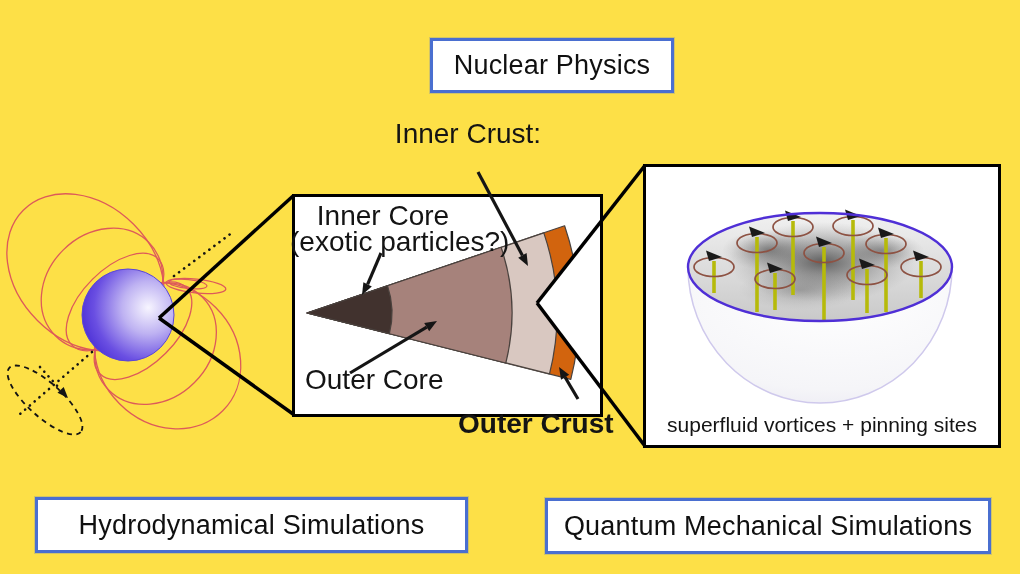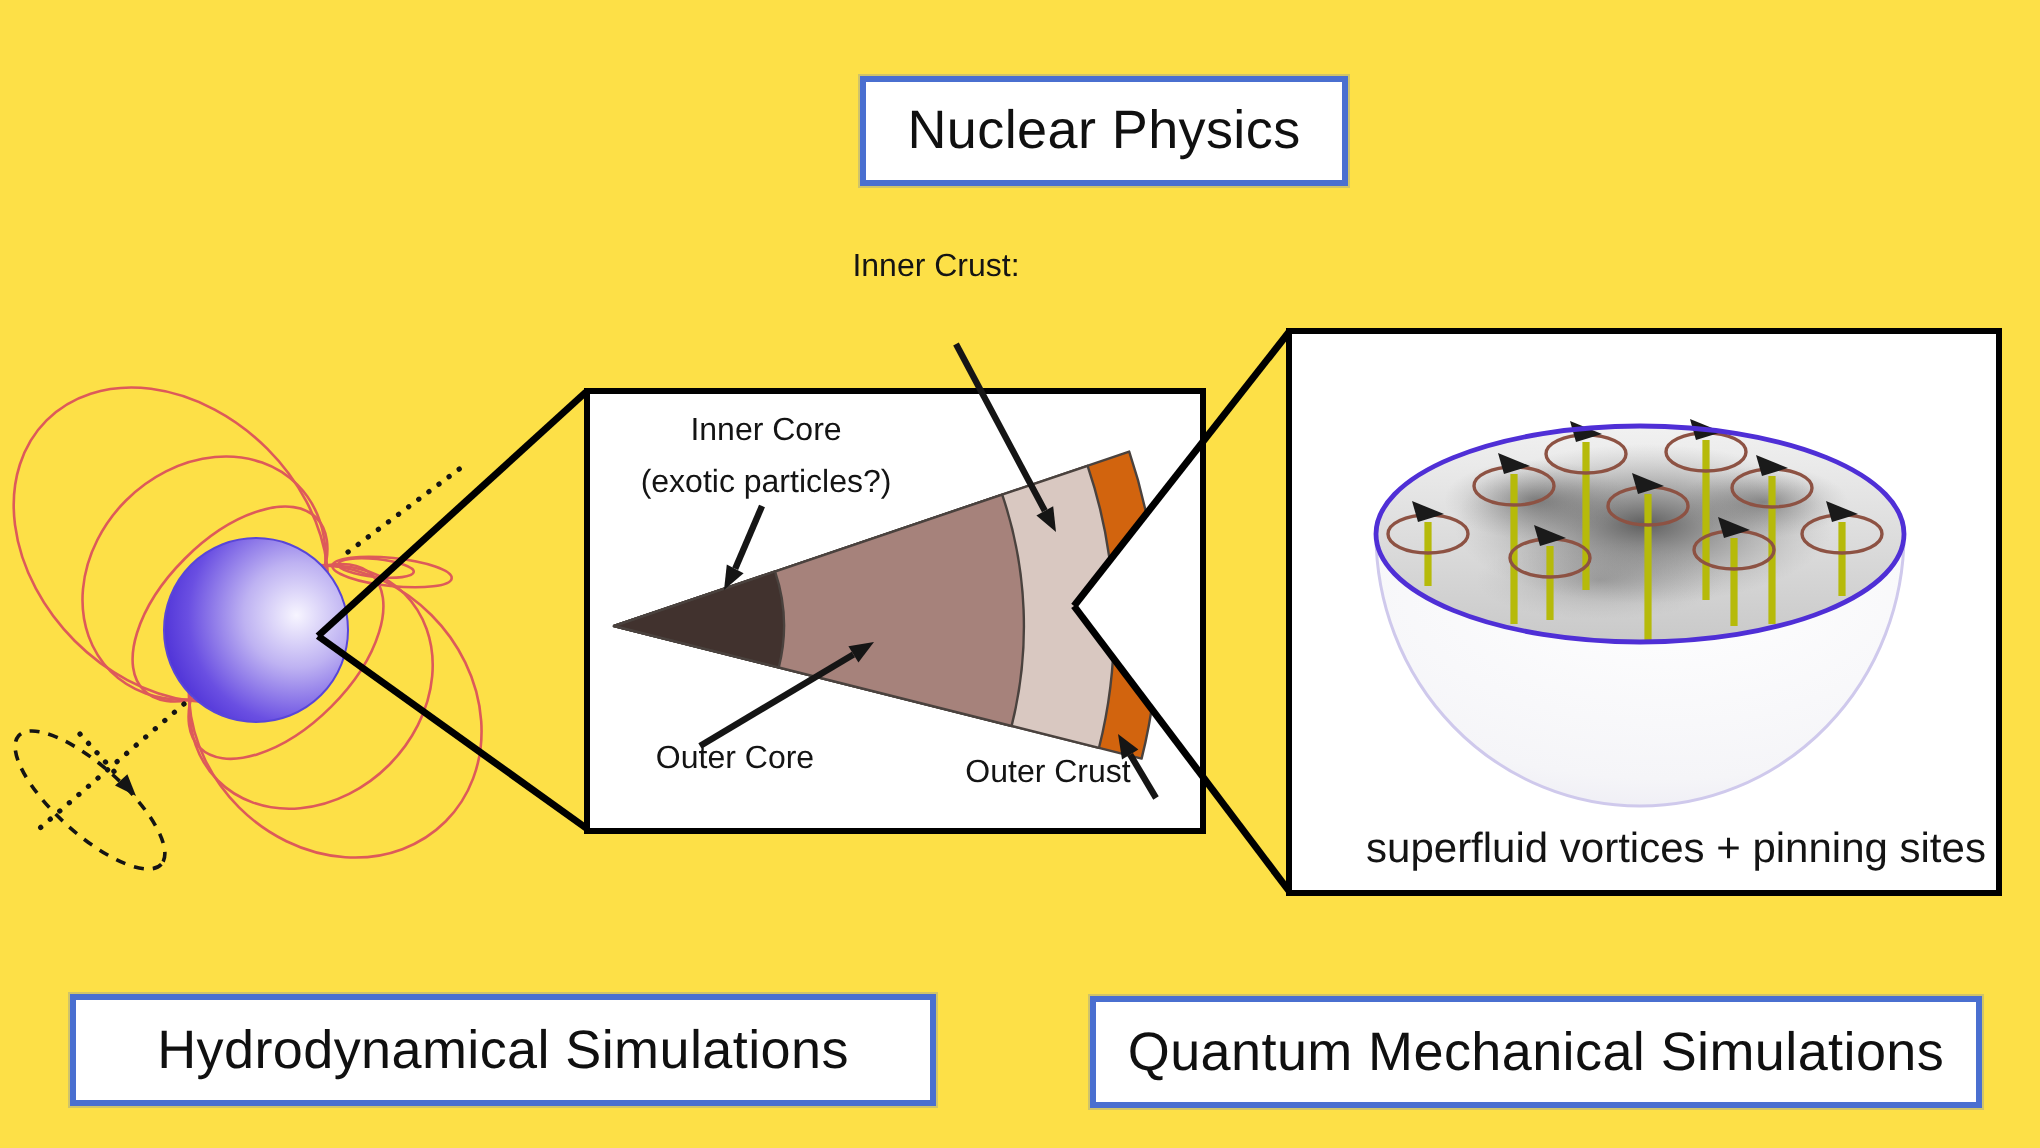--- a/index.html
+++ b/index.html
@@ -11,28 +11,28 @@
   .banner{
     position:absolute;box-sizing:border-box;border:3.5px solid #4a6fd0;
     background:#ffffff;display:flex;align-items:center;justify-content:center;
     font-size:27px;color:#101010;letter-spacing:0.2px;white-space:nowrap;
     box-shadow:0 0 0 1px rgba(74,111,208,0.25);
   }
   .banner-top{left:430px;top:38px;width:244px;height:55px;}
   .banner-bl{left:35px;top:497px;width:433px;height:56px;text-align:right;}
   .banner-br{left:545px;top:498px;width:446px;height:56px;align-items:center;}
   .lbl{
-    position:absolute;font-size:16px;line-height:26px;text-align:center;
+    position:absolute;font-size:28px;line-height:26px;text-align:center;
     color:#141414;white-space:nowrap;
   }
   .lbl-heading{left:290px;top:121px;width:356px;}
   .lbl-innercore{left:290px;top:203px;width:186px;}
   .lbl-outercore{left:305px;top:367px;width:125px;}
-  .lbl-outercrust{left:458px;top:374px;width:132px;}
-  .lbl-caption{left:646px;top:412px;width:352px;font-size:21px;padding-left:16px;}
+  .lbl-outercrust{left:458px;top:411px;width:132px;font-weight:bold;}
+  .lbl-caption{left:646px;top:412px;width:352px;font-size:21px;}
 </style>
 </head>
 <body>
 
 <div class="stage">
 
   <svg width="1020" height="574" viewBox="0 0 1020 574">
     <defs>
       <radialGradient id="gradStar" cx="0.72" cy="0.42" r="0.95">
         <stop offset="0%" stop-color="#f7f5ff"></stop>

